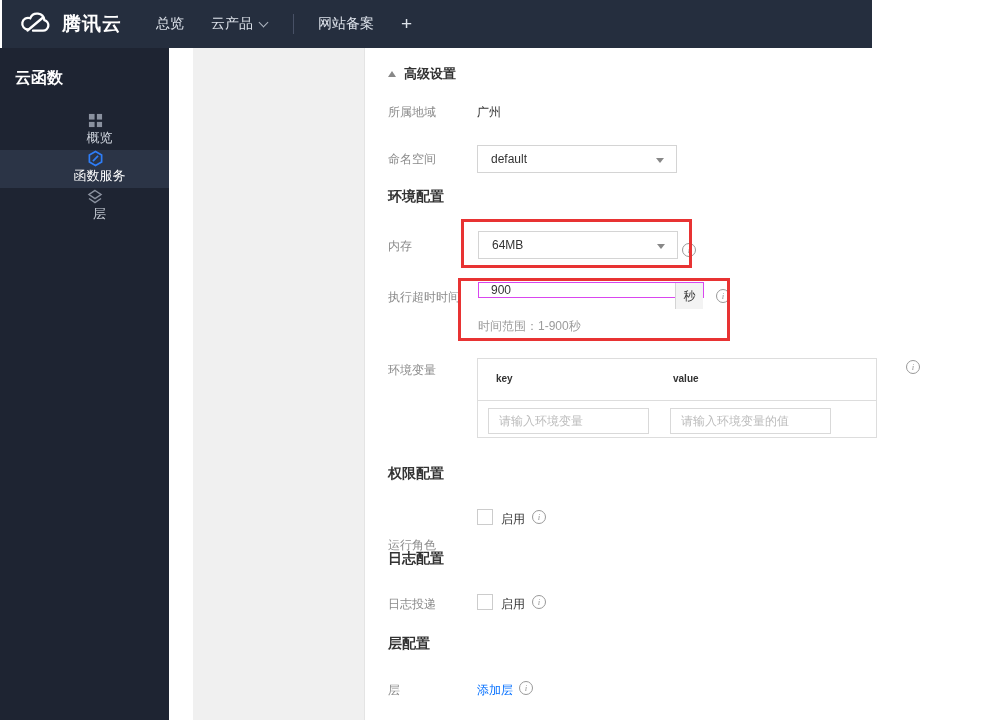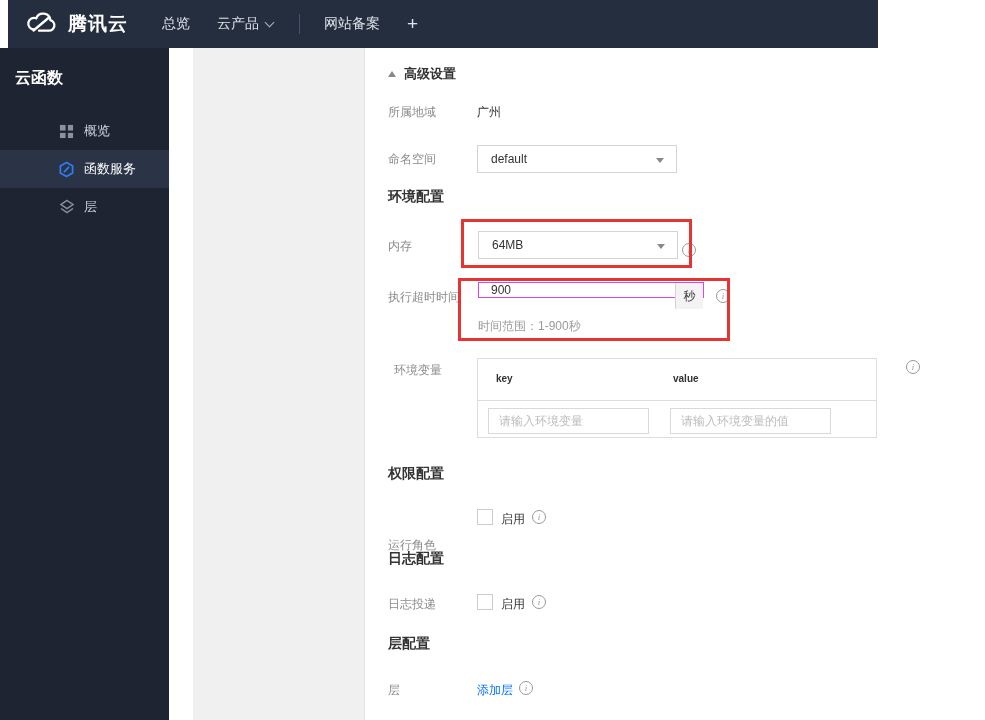--- a/index.html
+++ b/index.html
@@ -1,39 +1,39 @@
 <!DOCTYPE html>
 <html><head>
 <meta charset="utf-8">
 <style>
   * { margin:0; padding:0; box-sizing:border-box; }
   html,body { width:985px; height:720px; overflow:hidden;
     font-family:"Liberation Sans", sans-serif; background:#fff; }
 
   
-  .topbar { position:absolute; left:8px; top:0; width:870px; height:48px;
+  .topbar { position:absolute; left:2px; top:0; width:870px; height:48px;
     background:#252e3e; display:flex; align-items:center; z-index:5; }
   .logo { display:flex; align-items:center; margin-left:16px; cursor:pointer; }
   .logo svg { width:36px; height:24px; }
   .brand { color:#fff; font-size:19px; font-weight:bold; margin-left:8px; letter-spacing:1px; }
   .nav-item { color:#dde2ea; font-size:14px; cursor:pointer; display:flex; align-items:center; }
   .nav-overview { margin-left:34px; }
   .nav-products { margin-left:27px; }
   .chev-down { width:7px; height:7px; border-right:1.5px solid #aeb5c0;
     border-bottom:1.5px solid #aeb5c0; transform:rotate(45deg); margin:-3px 0 0 7px; }
   .nav-divider { width:1px; height:20px; background:#485166; margin:0 24px 0 26px; }
   .nav-add { margin-left:27px; font-size:19px; color:#dde2ea; }
 
   
   .sidebar { position:absolute; left:0; top:48px; width:169px; height:672px;
     background:#1e2432; }
   .side-title { color:#fff; font-size:16px; font-weight:bold; padding:20px 0 0 15px; }
   .side-items { margin-top:23px; }
-  .side-item { height:38px; display:flex; align-items:center; padding-left:58px;
-    color:#ced3dc; font-size:13px; cursor:pointer; }
+  .side-item { height:38px; display:flex; align-items:center; padding-left:30px;
+    color:#ced3dc; font-size:13px; cursor:pointer;flex-direction:column; }
   .side-item.active { background:#2b3446; color:#fff;font-family:Liberation Mono, monospace; }
   .side-icon { width:17px; height:17px; margin-right:9px; display:flex;
     align-items:center; justify-content:center; }
 
   
   .graypanel { position:absolute; left:193px; top:48px; width:172px; height:672px;
     background:#f0f0f0; border-right:1px solid #e4e4e4; }
 
   
   .content { position:absolute; left:365px; top:48px; width:620px; height:672px;
@@ -177,21 +177,21 @@
 
   <span class="abs lbl" style="left:23px; top:241px;">执行超时时间</span>
   <div class="abs input-wrap">
     <input type="text" value="900" style="">
     <span class="unit-btn">秒</span>
   </div>
   <span class="abs info-icon" style="left:351px; top:241px;"></span>
   <span class="abs hint" style="left:113px; top:270px;">时间范围：1-900秒</span>
   <div class="abs redbox redbox2"></div>
 
-  <span class="abs lbl" style="left:29px; top:314px;">环境变量</span>
+  <span class="abs lbl" style="left:23px; top:314px;">环境变量</span>
   <div class="abs env-table">
     <div class="env-thead">
       <span class="env-th th-key">key</span>
       <span class="env-th th-value">value</span>
     </div>
     <input class="env-input env-value-input" type="text" placeholder="请输入环境变量的值" style="">
     <input class="env-input env-key-input" type="text" placeholder="请输入环境变量" style="">
   </div>
   <span class="abs info-icon" style="left:541px; top:312px;"></span>
 

